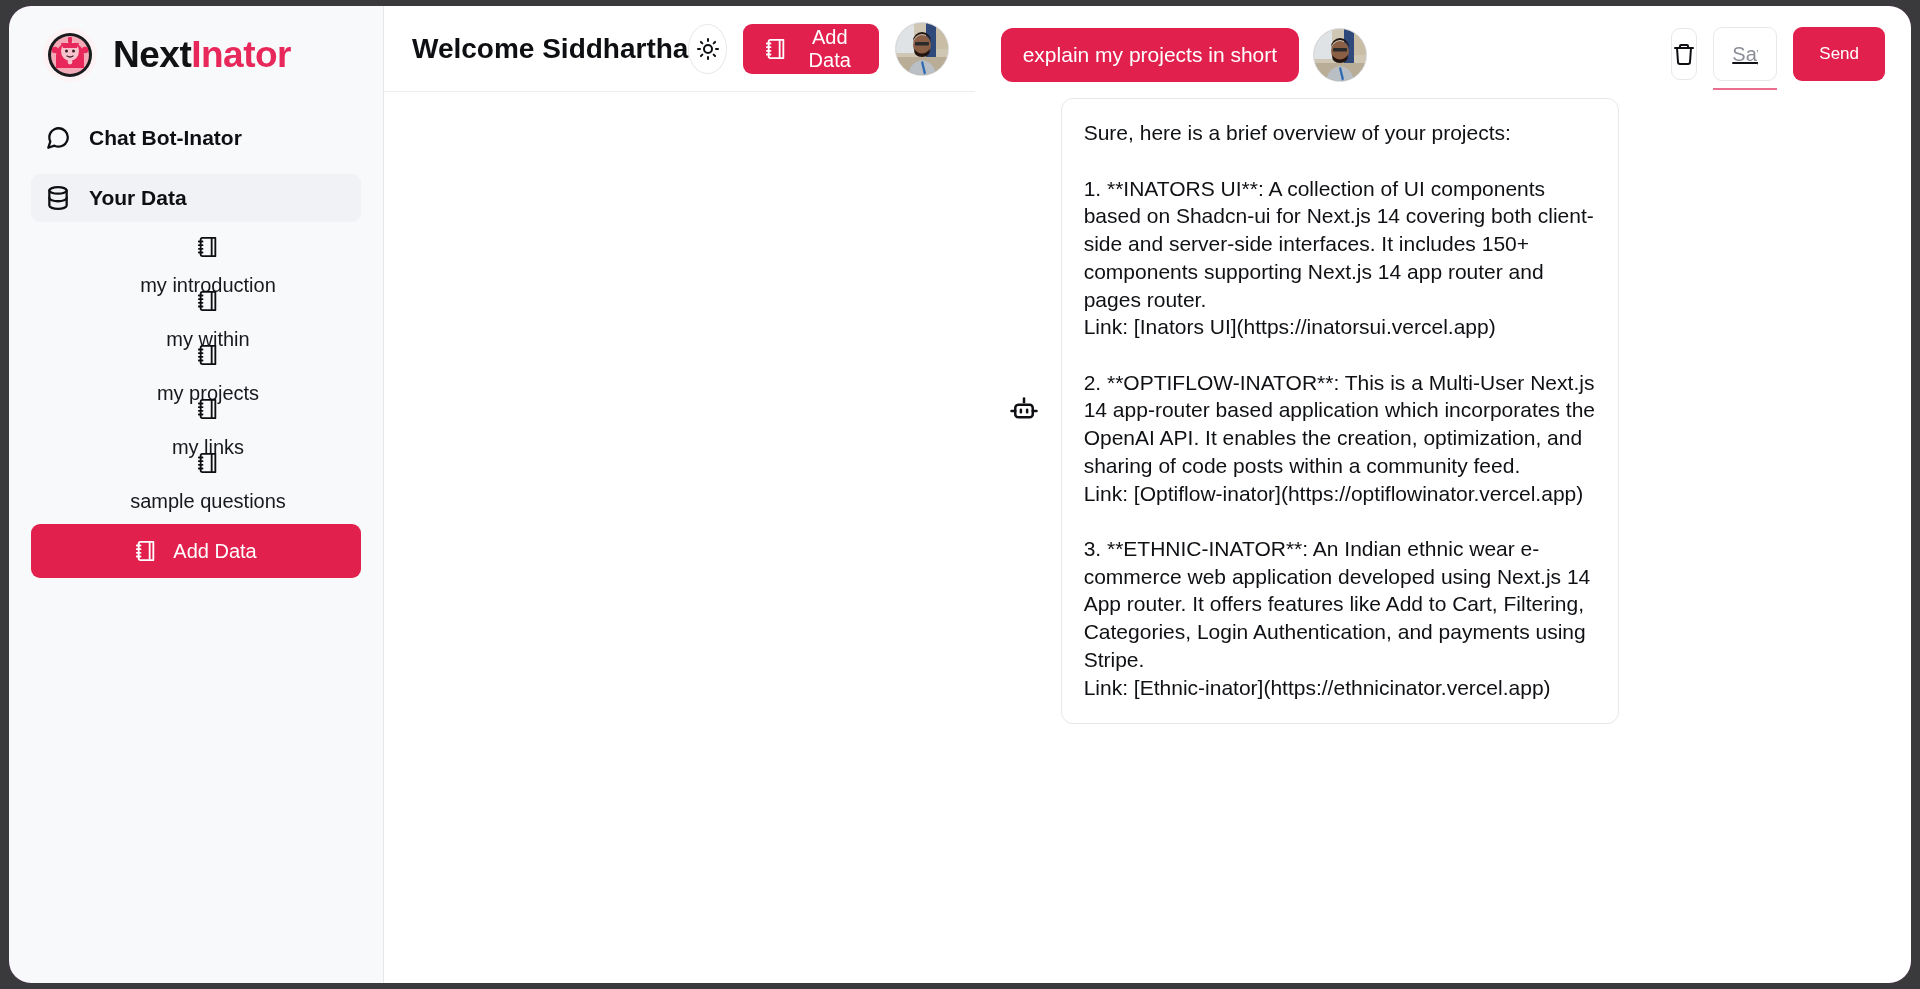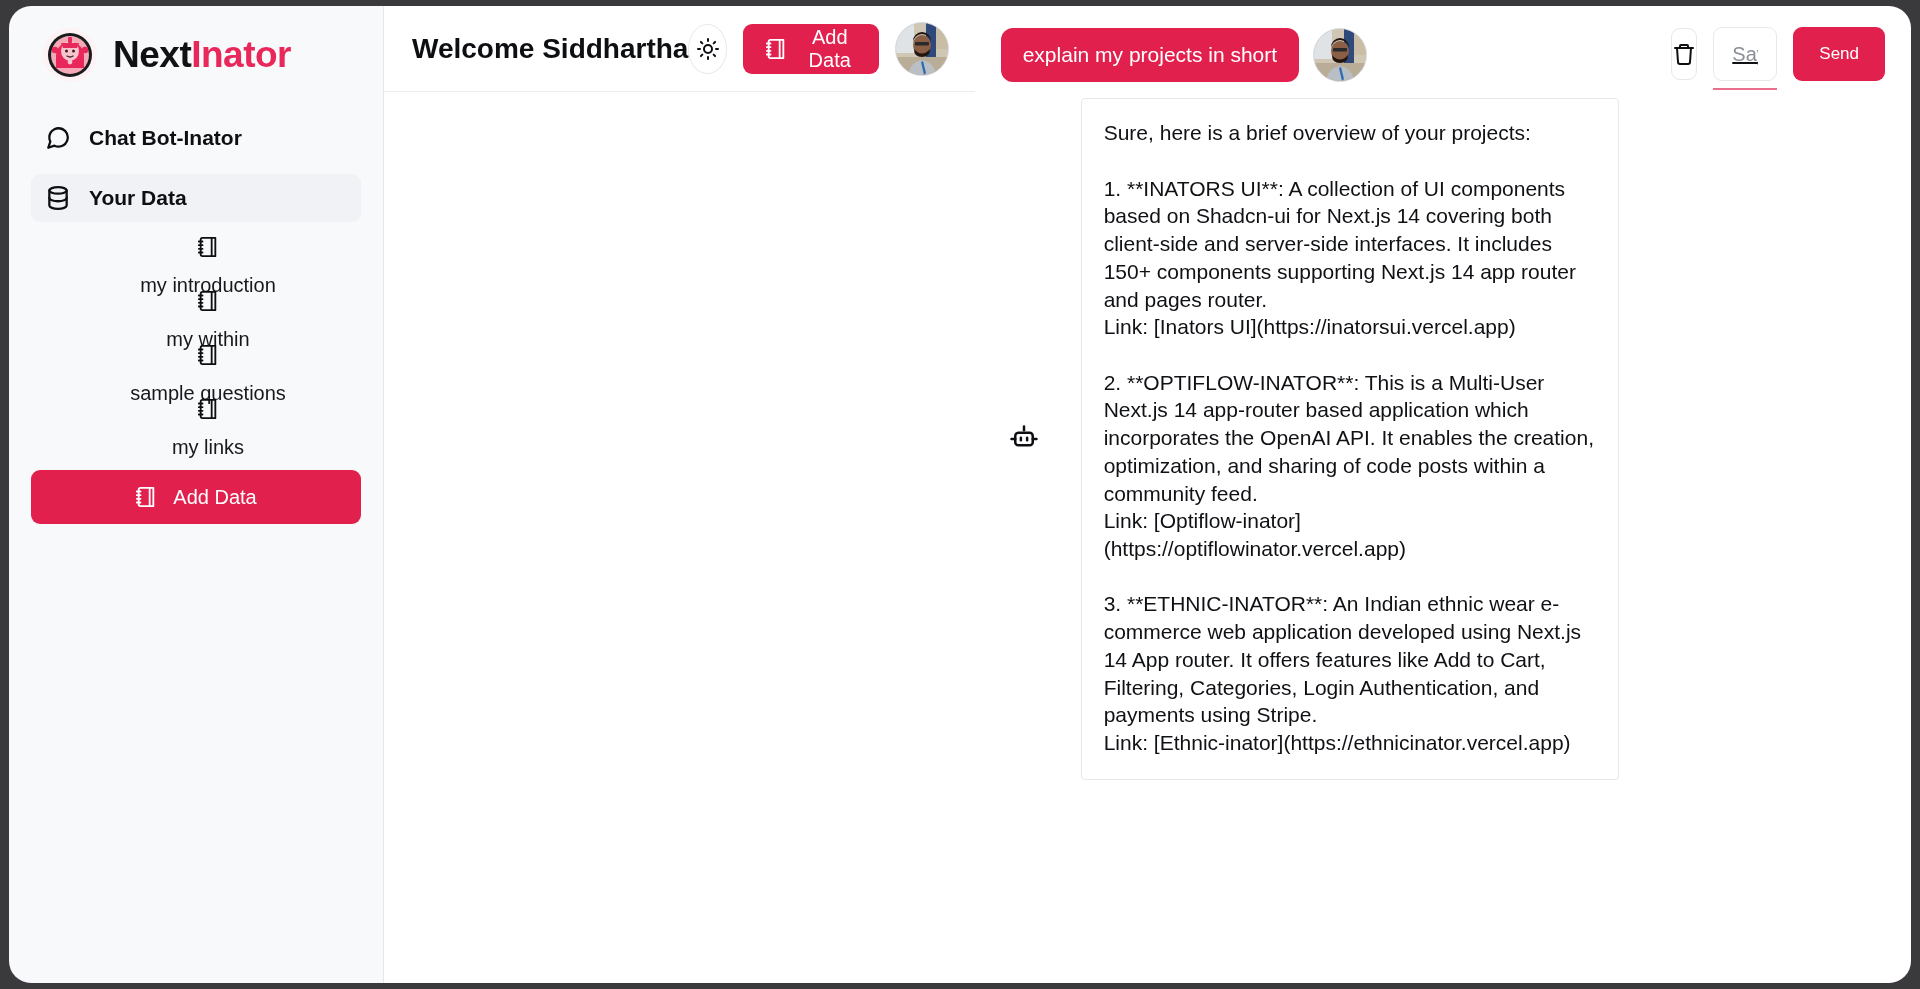--- a/index.html
+++ b/index.html
@@ -180,24 +180,23 @@
     gap: 14px;
     margin-top: 16px;
   }
   .bot-icon-slot {
     width: 46px; flex: 0 0 46px;
     display: flex; align-items: center; justify-content: center;
   }
   .bubble-bot {
     flex: 1 1 auto;
     border: 1px solid #e6e7ea;
-    border-radius: 4px;
+    border-radius: 12px;
     padding: 20px 22px 22px 22px;
     min-width: 0;
-    margin-left: 20px;
   }
   .bot-text {
     font-size: 21px;
     line-height: 1.32;
     color: #0f1114;
     white-space: pre-wrap;
   }
 
   .spacer { flex: 1 1 auto; }
 
@@ -319,47 +318,60 @@
             <path d="M16 2v20"></path>
               <path d="M2 6h4"></path>
               <path d="M2 10h4"></path>
               <path d="M2 14h4"></path>
               <path d="M2 18h4"></path>
           </svg>
         </span>
         <span class="sub-label">my within</span>
       </div>
 
-
       <div class="sub-item">
         <span>
           <svg width="22" height="22" viewBox="0 0 24 24" fill="none" stroke="#0d0f12" stroke-width="2" stroke-linecap="round" stroke-linejoin="round">
             <path d="M4 4a2 2 0 0 1 2-2h14v20H6a2 2 0 0 1-2-2z"></path>
             <path d="M16 2v20"></path>
               <path d="M2 6h4"></path>
               <path d="M2 10h4"></path>
               <path d="M2 14h4"></path>
               <path d="M2 18h4"></path>
           </svg>
         </span>
-        <span class="sub-label">sample questions</span>
+        <span class="sub-label">my projects</span>
       </div>
 
       <div class="sub-item">
         <span>
           <svg width="22" height="22" viewBox="0 0 24 24" fill="none" stroke="#0d0f12" stroke-width="2" stroke-linecap="round" stroke-linejoin="round">
             <path d="M4 4a2 2 0 0 1 2-2h14v20H6a2 2 0 0 1-2-2z"></path>
             <path d="M16 2v20"></path>
               <path d="M2 6h4"></path>
               <path d="M2 10h4"></path>
               <path d="M2 14h4"></path>
               <path d="M2 18h4"></path>
           </svg>
         </span>
         <span class="sub-label">my links</span>
+      </div>
+
+      <div class="sub-item">
+        <span>
+          <svg width="22" height="22" viewBox="0 0 24 24" fill="none" stroke="#0d0f12" stroke-width="2" stroke-linecap="round" stroke-linejoin="round">
+            <path d="M4 4a2 2 0 0 1 2-2h14v20H6a2 2 0 0 1-2-2z"></path>
+            <path d="M16 2v20"></path>
+              <path d="M2 6h4"></path>
+              <path d="M2 10h4"></path>
+              <path d="M2 14h4"></path>
+              <path d="M2 18h4"></path>
+          </svg>
+        </span>
+        <span class="sub-label">sample questions</span>
       </div>
     </div>
 
     <div class="sidebar-cta-wrap">
       <button class="btn-crimson sidebar-cta">
         <span>
           <svg width="22" height="22" viewBox="0 0 24 24" fill="none" stroke="#ffffff" stroke-width="2" stroke-linecap="round" stroke-linejoin="round">
             <path d="M4 4a2 2 0 0 1 2-2h14v20H6a2 2 0 0 1-2-2z"></path>
             <path d="M16 2v20"></path>
               <path d="M2 6h4"></path>

